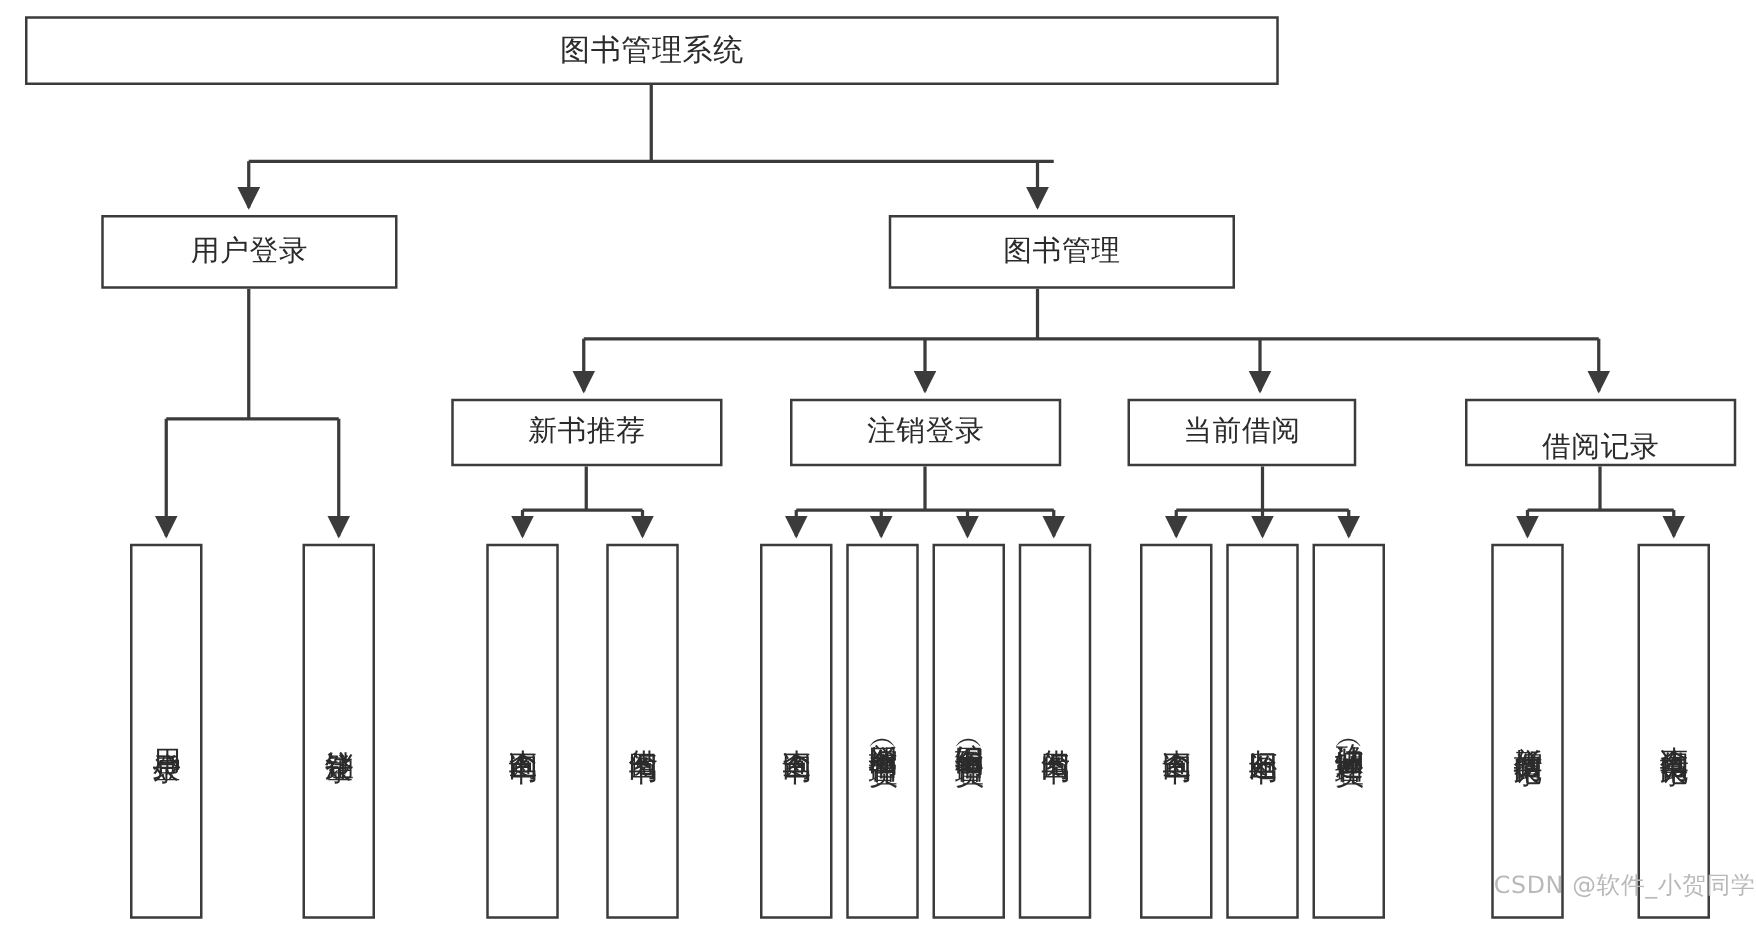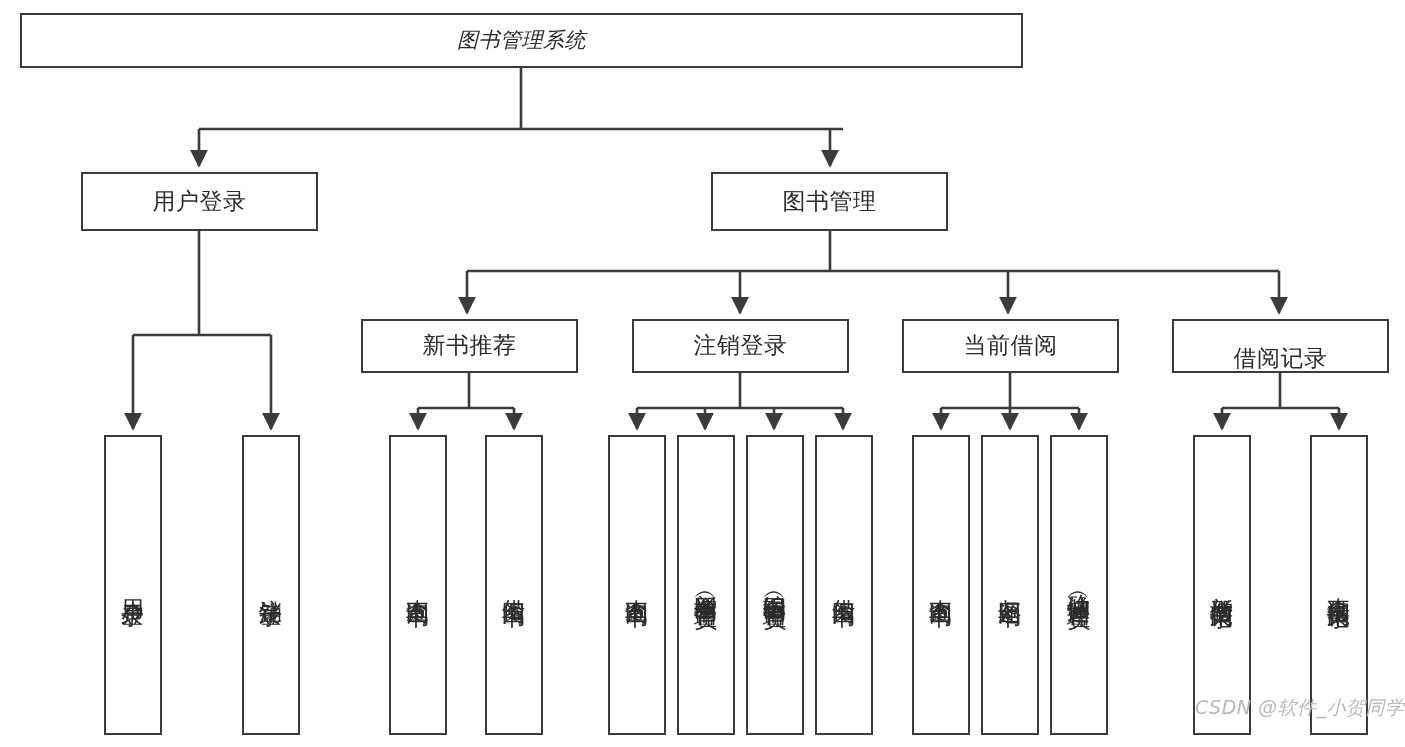--- a/index.html
+++ b/index.html
@@ -36,22 +36,21 @@
     justify-content: center;
     color: #2b2b2b;
     overflow: hidden;
   }
   .node.horiz {
     font-size: 23px;
     line-height: 1.1;
     letter-spacing: 0.5px;
   }
   .node.root {
-    font-size: 21px;
-    font-style: italic;
+    font-size: 24px;
   }
   .node.vert {
     writing-mode: vertical-rl;
     text-orientation: upright;
     font-size: 23px;
     line-height: 1.22;
     letter-spacing: 2px;
     padding: 6px 0;
   }
   .node.vert .vlabel {
@@ -123,31 +122,31 @@
     </g>
   </svg>
 
   <div class="node horiz root" style="left:20px; top:13px; width:1003px; height:55px;">
     <span>图书管理系统</span>
   </div>
 
   <div class="node horiz" style="left:81px; top:172px; width:237px; height:59px;">
     <span>用户登录</span>
   </div>
-  <div class="node horiz" style="left:711px; top:172px; width:237px; height:59px;">
+  <div class="node horiz" style="left:711px; top:172px; width:277px; height:59px;">
     <span>图书管理</span>
   </div>
 
   <div class="node horiz" style="left:361px; top:319px; width:217px; height:54px;">
     <span>新书推荐</span>
   </div>
   <div class="node horiz" style="left:632px; top:319px; width:217px; height:54px;">
     <span>注销登录</span>
   </div>
-  <div class="node horiz" style="left:902px; top:319px; width:217px; height:54px;">
+  <div class="node horiz" style="left:902px; top:319px; width:183px; height:54px;">
     <span>当前借阅</span>
   </div>
   <div class="node horiz" style="left:1172px; top:319px; width:217px; height:54px;align-items:flex-end;">
     <span>借阅记录</span>
   </div>
 
   <div class="node vert" style="left:104px; top:435px; width:58px; height:300px;">
     <span class="vlabel">用户登录</span>
   </div>
   <div class="node vert" style="left:242px; top:435px; width:58px; height:300px;">
@@ -184,15 +183,15 @@
     <span class="vlabel">确认归还（管理员）</span>
   </div>
 
   <div class="node vert" style="left:1193px; top:435px; width:58px; height:300px;">
     <span class="vlabel">新增借阅记录</span>
   </div>
   <div class="node vert" style="left:1310px; top:435px; width:58px; height:300px;">
     <span class="vlabel">查询借阅记录</span>
   </div>
 
-  <div class="watermark" style="left:1195px; top:695px;font-style:italic;">CSDN @软件_小贺同学</div>
+  <div class="watermark" style="left:1195px; top:695px;">CSDN @软件_小贺同学</div>
 
 </div>
 
 </body></html>

